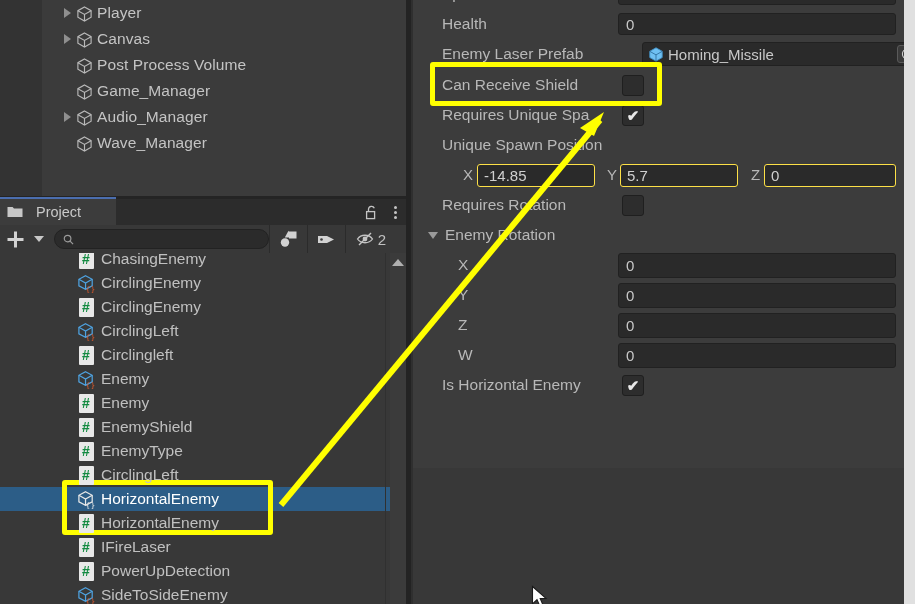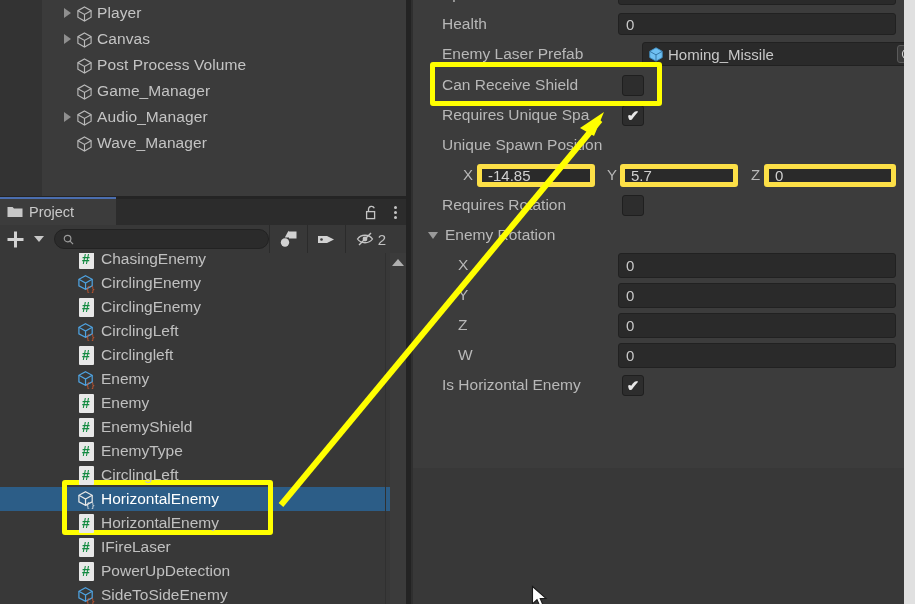--- a/index.html
+++ b/index.html
@@ -27,21 +27,21 @@
   .cube-ico{flex:0 0 20px;width:20px;height:20px;margin-right:3px;display:flex;align-items:center;justify-content:center;}
   .hlabel{color:#c4c4c4;font-size:15.5px;letter-spacing:.1px;white-space:nowrap;}
 
   
   #panel-split{position:absolute;left:0;top:196px;width:411px;height:3px;background:#242424;}
   #tab-accent{position:absolute;left:0;top:197px;width:116px;height:2px;background:#4b6eaf;}
 
   
   #project-panel{position:absolute;left:0;top:199px;width:411px;height:405px;background:#383838;}
   #project-tabbar{position:absolute;left:0;top:0;width:411px;height:26px;background:#2c2c2c;}
-  #project-tab{position:absolute;left:0;top:0;width:116px;height:26px;background:#3c3c3c;display:flex;align-items:center;padding-left:7px;box-sizing:border-box;}
+  #project-tab{position:absolute;left:0;top:0;width:116px;height:26px;background:#3c3c3c;display:flex;align-items:center;padding-left:7px;box-sizing:border-box;gap:7px;}
   #project-tab .folder-ico{margin-right:6px;}
   #project-tab .tab-label{color:#c9c9c9;font-size:14.5px;}
   .tabbtn{position:absolute;top:0;height:26px;display:flex;align-items:center;justify-content:center;}
   #lock-btn{right:30px;width:20px;}
   #menu-btn{right:8px;width:16px;}
   .kebab{display:flex;flex-direction:column;gap:2px;align-items:center;}
   .kebab i{display:block;width:3px;height:3px;border-radius:50%;background:#c4c4c4;}
 
   #project-toolbar{position:absolute;left:0;top:26px;width:411px;height:28px;background:#383838;display:flex;align-items:center;}
   #add-btn{width:30px;height:28px;display:flex;align-items:center;justify-content:center;color:#d2d2d2;font-size:22px;line-height:1;}
@@ -79,21 +79,21 @@
   .obj-ico{flex:0 0 18px;width:18px;height:18px;margin-right:3px;display:flex;align-items:center;justify-content:center;}
   .obj-sel{position:absolute;right:3px;top:2px;width:17px;height:16px;border:1px solid #5a5a5a;border-radius:3px;background:#3a3a3a;display:flex;align-items:center;justify-content:center;}
   .cb{position:absolute;left:211px;width:22px;height:21px;background:#2d2d2d;border:1px solid #1f1f1f;border-radius:3px;box-sizing:border-box;display:flex;align-items:center;justify-content:center;}
   .cb .tick{color:#e8e8e8;font-size:15px;line-height:1;font-weight:bold;}
   .foldrow{display:flex;align-items:center;height:30px;padding-left:17px;}
   .foldrow .ftri{width:0;height:0;border-top:7px solid #9a9a9a;border-left:5.5px solid transparent;border-right:5.5px solid transparent;margin-right:7px;}
   .foldrow .flabel{color:#b8b8b8;font-size:15.5px;}
   
   .vecrow{position:relative;height:30px;}
   .vec-ax{position:absolute;font-size:15px;color:#b8b8b8;top:6px;}
-  .vec-f{position:absolute;top:4px;height:23px;background:#2a2a2a;border:5px solid #fde047;border-radius:3px;box-sizing:border-box;display:flex;align-items:center;padding-left:6px;color:#d0d0d0;font-size:15px;}
+  .vec-f{position:absolute;top:4px;height:23px;background:#2a2a2a;border:1px solid #fde047;border-radius:3px;box-sizing:border-box;display:flex;align-items:center;padding-left:6px;color:#d0d0d0;font-size:15px;}
   
   #insp-scroll{position:absolute;right:0;top:0;width:11px;height:604px;background:#e0e0e0;}
   #insp-left-edge{position:absolute;left:0;top:0;width:2px;height:604px;background:#2f2f2f;}
 
   
   #overlay{position:absolute;inset:0;pointer-events:none;}
   .hlbox{position:absolute;border:5px solid #ffff00;border-radius:3px;box-sizing:border-box;}
   #cursor{position:absolute;left:531px;top:585px;}
 
   .scr-ico{position:relative;width:17px;height:19px;}

